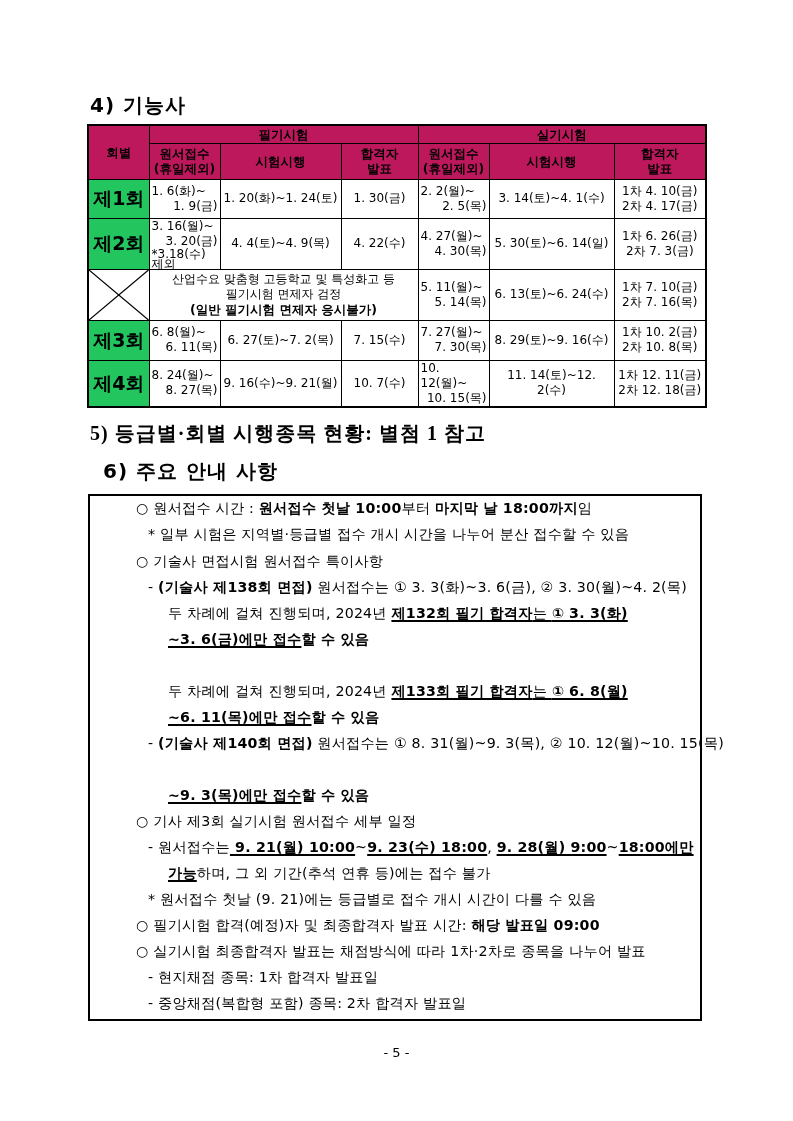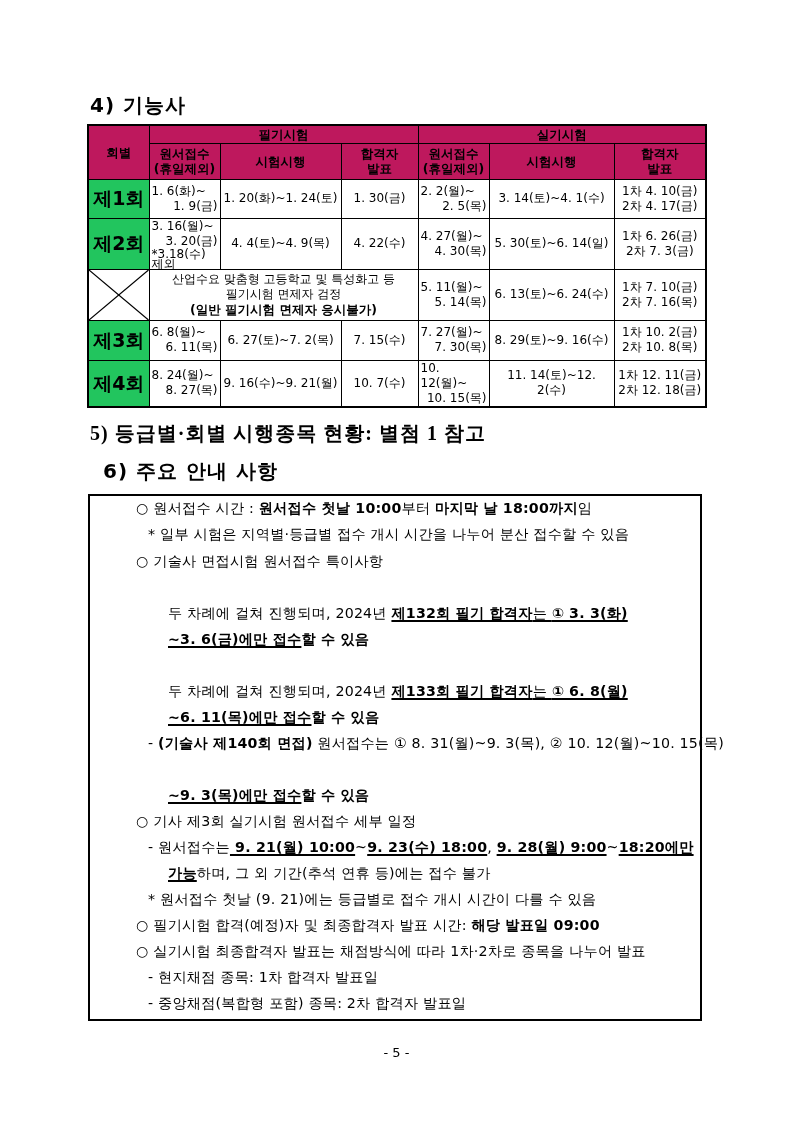--- a/index.html
+++ b/index.html
@@ -179,20 +179,23 @@
 <div class="h-title" id="sec5">5) 등급별·회별 시행종목 현황: 별첨 1 참고</div>
 <div class="h-title" id="sec6">6) 주요 안내 사항</div>
 
 <div class="notice">
   <div class="line" style="top:3px">
     <span>○ 원서접수 시간 : </span><b>원서접수 첫날 10:00</b><span>부터 </span><b>마지막 날 18:00까지</b><span>임</span>
   </div>
   <div class="line" style="top:56px">○ 기술사 면접시험 원서접수 특이사항</div>
   <div class="line ind1" style="top:29px">* 일부 시험은 지역별·등급별 접수 개시 시간을 나누어 분산 접수할 수 있음</div>
 
+  <div class="line ind1" style="top:82px">
+    <span>- </span><b>(기술사 제138회 면접)</b><span> 원서접수는 ① 3. 3(화)~3. 6(금), ② 3. 30(월)~4. 2(목)</span>
+  </div>
   <div class="line ind2" style="top:108px">
     <span>두 차례에 걸쳐 진행되며, 2024년 </span><b class="u">제132회 필기 합격자</b><span class="u">는 </span><b class="u">① 3. 3(화)</b>
   </div>
   <div class="line ind2" style="top:134px">
     <b class="u">~3. 6(금)에만 접수</b><b>할 수 있음</b>
   </div>
 
   <div class="line ind2" style="top:186px">
     <span>두 차례에 걸쳐 진행되며, 2024년 </span><b class="u">제133회 필기 합격자</b><span class="u">는 </span><b class="u">① 6. 8(월)</b>
   </div>
@@ -202,21 +205,21 @@
 
   <div class="line ind1" style="top:238px">
     <span>- </span><b>(기술사 제140회 면접)</b><span> 원서접수는 ① 8. 31(월)~9. 3(목), ② 10. 12(월)~10. 15(목)</span>
   </div>
   <div class="line ind2" style="top:290px">
     <b class="u">~9. 3(목)에만 접수</b><b>할 수 있음</b>
   </div>
 
   <div class="line" style="top:316px">○ 기사 제3회 실기시험 원서접수 세부 일정</div>
   <div class="line ind1" style="top:342px">
-    <span>- 원서접수는</span><b class="u"> 9. 21(월) 10:00</b><span>~</span><b class="u">9. 23(수) 18:00</b><span>, </span><b class="u">9. 28(월) 9:00</b><span>~</span><b class="u">18:20에만</b>
+    <span>- 원서접수는</span><b class="u"> 9. 21(월) 10:00</b><span>~</span><b class="u">9. 23(수) 18:00</b><span>, </span><b class="u">9. 28(월) 9:00</b><span>~</span><b class="u">18:00에만</b>
   </div>
   <div class="line ind2" style="top:368px">
     <b class="u">가능</b><span>하며, 그 외 기간(추석 연휴 등)에는 접수 불가</span>
   </div>
   <div class="line ind1" style="top:394px">* 원서접수 첫날 (9. 21)에는 등급별로 접수 개시 시간이 다를 수 있음</div>
   <div class="line" style="top:420px">
     <span>○ 필기시험 합격(예정)자 및 최종합격자 발표 시간: </span><b>해당 발표일 09:00</b>
   </div>
   <div class="line" style="top:446px">○ 실기시험 최종합격자 발표는 채점방식에 따라 1차·2차로 종목을 나누어 발표</div>
   <div class="line ind1" style="top:472px">- 현지채점 종목: 1차 합격자 발표일</div>

